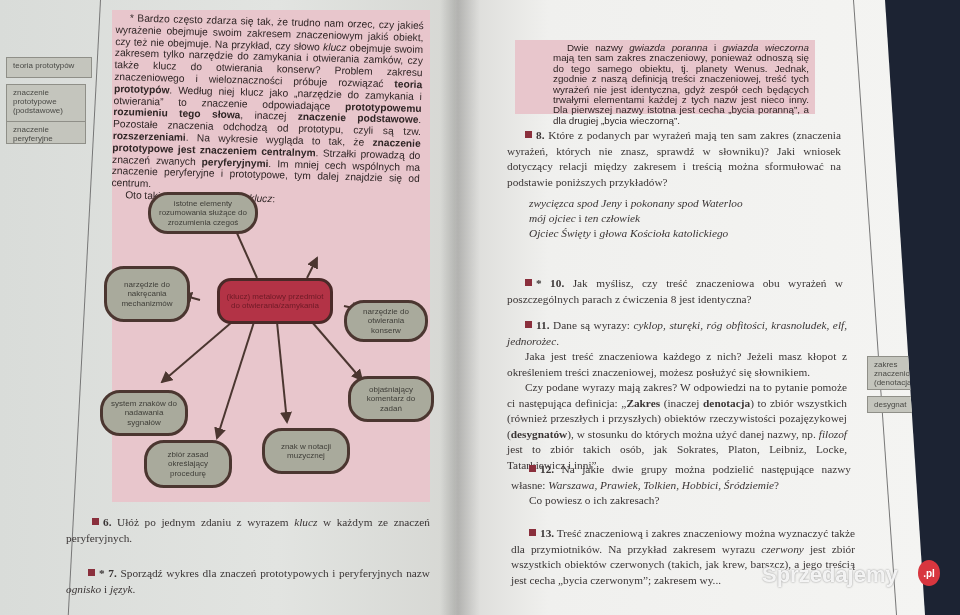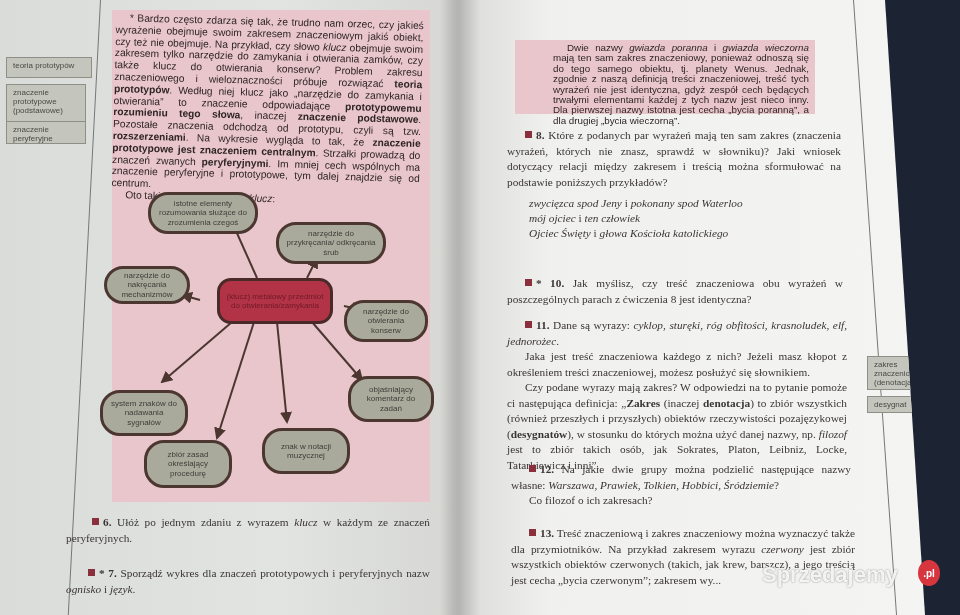--- a/index.html
+++ b/index.html
@@ -57,24 +57,21 @@
         <line x1="120" y1="312" x2="50" y2="372"></line>
         <line x1="142" y1="312" x2="105" y2="428"></line>
         <line x1="165" y1="312" x2="175" y2="412"></line>
         <line x1="200" y1="312" x2="250" y2="370"></line>
       </g>
     </svg>
 
     <div class="node" style="left:36px;top:182px;width:110px;height:42px;">
         <span>istotne elementy rozumowania służące do zrozumienia czegoś</span>
       </div>
-    <div class="node" style="left:164px;top:212px;width:110px;height:42px;">
-        <span>narzędzie do przykręcania/ odkręcania śrub</span>
-      </div>
-    <div class="node" style="left:-8px;top:256px;width:86px;height:38px;">
+    <div class="node" style="left:-8px;top:256px;width:86px;height:56px;">
         <span>narzędzie do nakręcania mechanizmów</span>
       </div>
     <div class="node" style="left:232px;top:290px;width:84px;height:42px;">
         <span>narzędzie do otwierania konserw</span>
       </div>
     <div class="node center" style="left:105px;top:268px;width:116px;height:46px;">
         <span>(klucz) metalowy przedmiot do otwierania/zamykania</span>
       </div>
     <div class="node" style="left:-12px;top:380px;width:88px;height:46px;">
         <span>system znaków do nadawania sygnałów</span>
@@ -122,21 +119,21 @@
   </div>
 
   <div class="ex" style="left:52px;top:318px;width:340px;">
     <span style="padding-left:18px;"></span><span class="sq"></span><span class="num">11.</span><span> Dane są wyrazy: </span><i>cyklop, sturęki, róg obfitości, krasnoludek, elf, jednorożec</i><span>.</span>
     <div style="text-indent:18px;">Jaka jest treść znaczeniowa każdego z nich? Jeżeli masz kłopot z określeniem treści znaczeniowej, możesz posłużyć się słownikiem.</div>
     <div style="text-indent:18px;"><span>Czy podane wyrazy mają zakres? W odpowiedzi na to pytanie pomoże ci następująca definicja: „</span><b>Zakres</b><span> (inaczej </span><b>denotacja</b><span>) to zbiór wszystkich (również przeszłych i przyszłych) obiektów rzeczywistości pozajęzykowej (</span><b>desygnatów</b><span>), w stosunku do których można użyć danej nazwy, np. </span><i>filozof</i><span> jest to zbiór takich osób, jak Sokrates, Platon, Leibniz, Locke, Tatarkiewicz i inni”.</span></div>
   </div>
 
   <div class="ex" style="left:56px;top:462px;width:340px;">
     <span style="padding-left:18px;"></span><span class="sq"></span><span class="num">12.</span><span> Na jakie dwie grupy można podzielić następujące nazwy własne: </span><i>Warszawa, Prawiek, Tolkien, Hobbici, Śródziemie</i><span>?</span>
-    <div style="text-indent:18px;">Co filozof o ich zakresach?</div>
+    <div style="text-indent:18px;">Co powiesz o ich zakresach?</div>
   </div>
 
   <div class="ex" style="left:56px;top:526px;width:344px;">
     <span style="padding-left:18px;"></span><span class="sq"></span><span class="num">13.</span><span> Treść znaczeniową i zakres znaczeniowy można wyznaczyć także dla przymiotników. Na przykład zakresem wyrazu </span><i>czerwony</i><span> jest zbiór wszystkich obiektów czerwonych (takich, jak krew, barszcz), a jego treścią jest cecha „bycia czerwonym”; zakresem wy...</span>
   </div>
 
   <div class="margin-box" style="left:412px;top:356px;width:76px;height:34px;"><span>zakres znaczeniowy (denotacja)</span></div>
   <div class="margin-box" style="left:412px;top:396px;width:78px;height:17px;"><span>desygnat</span></div>
 </div>
 

